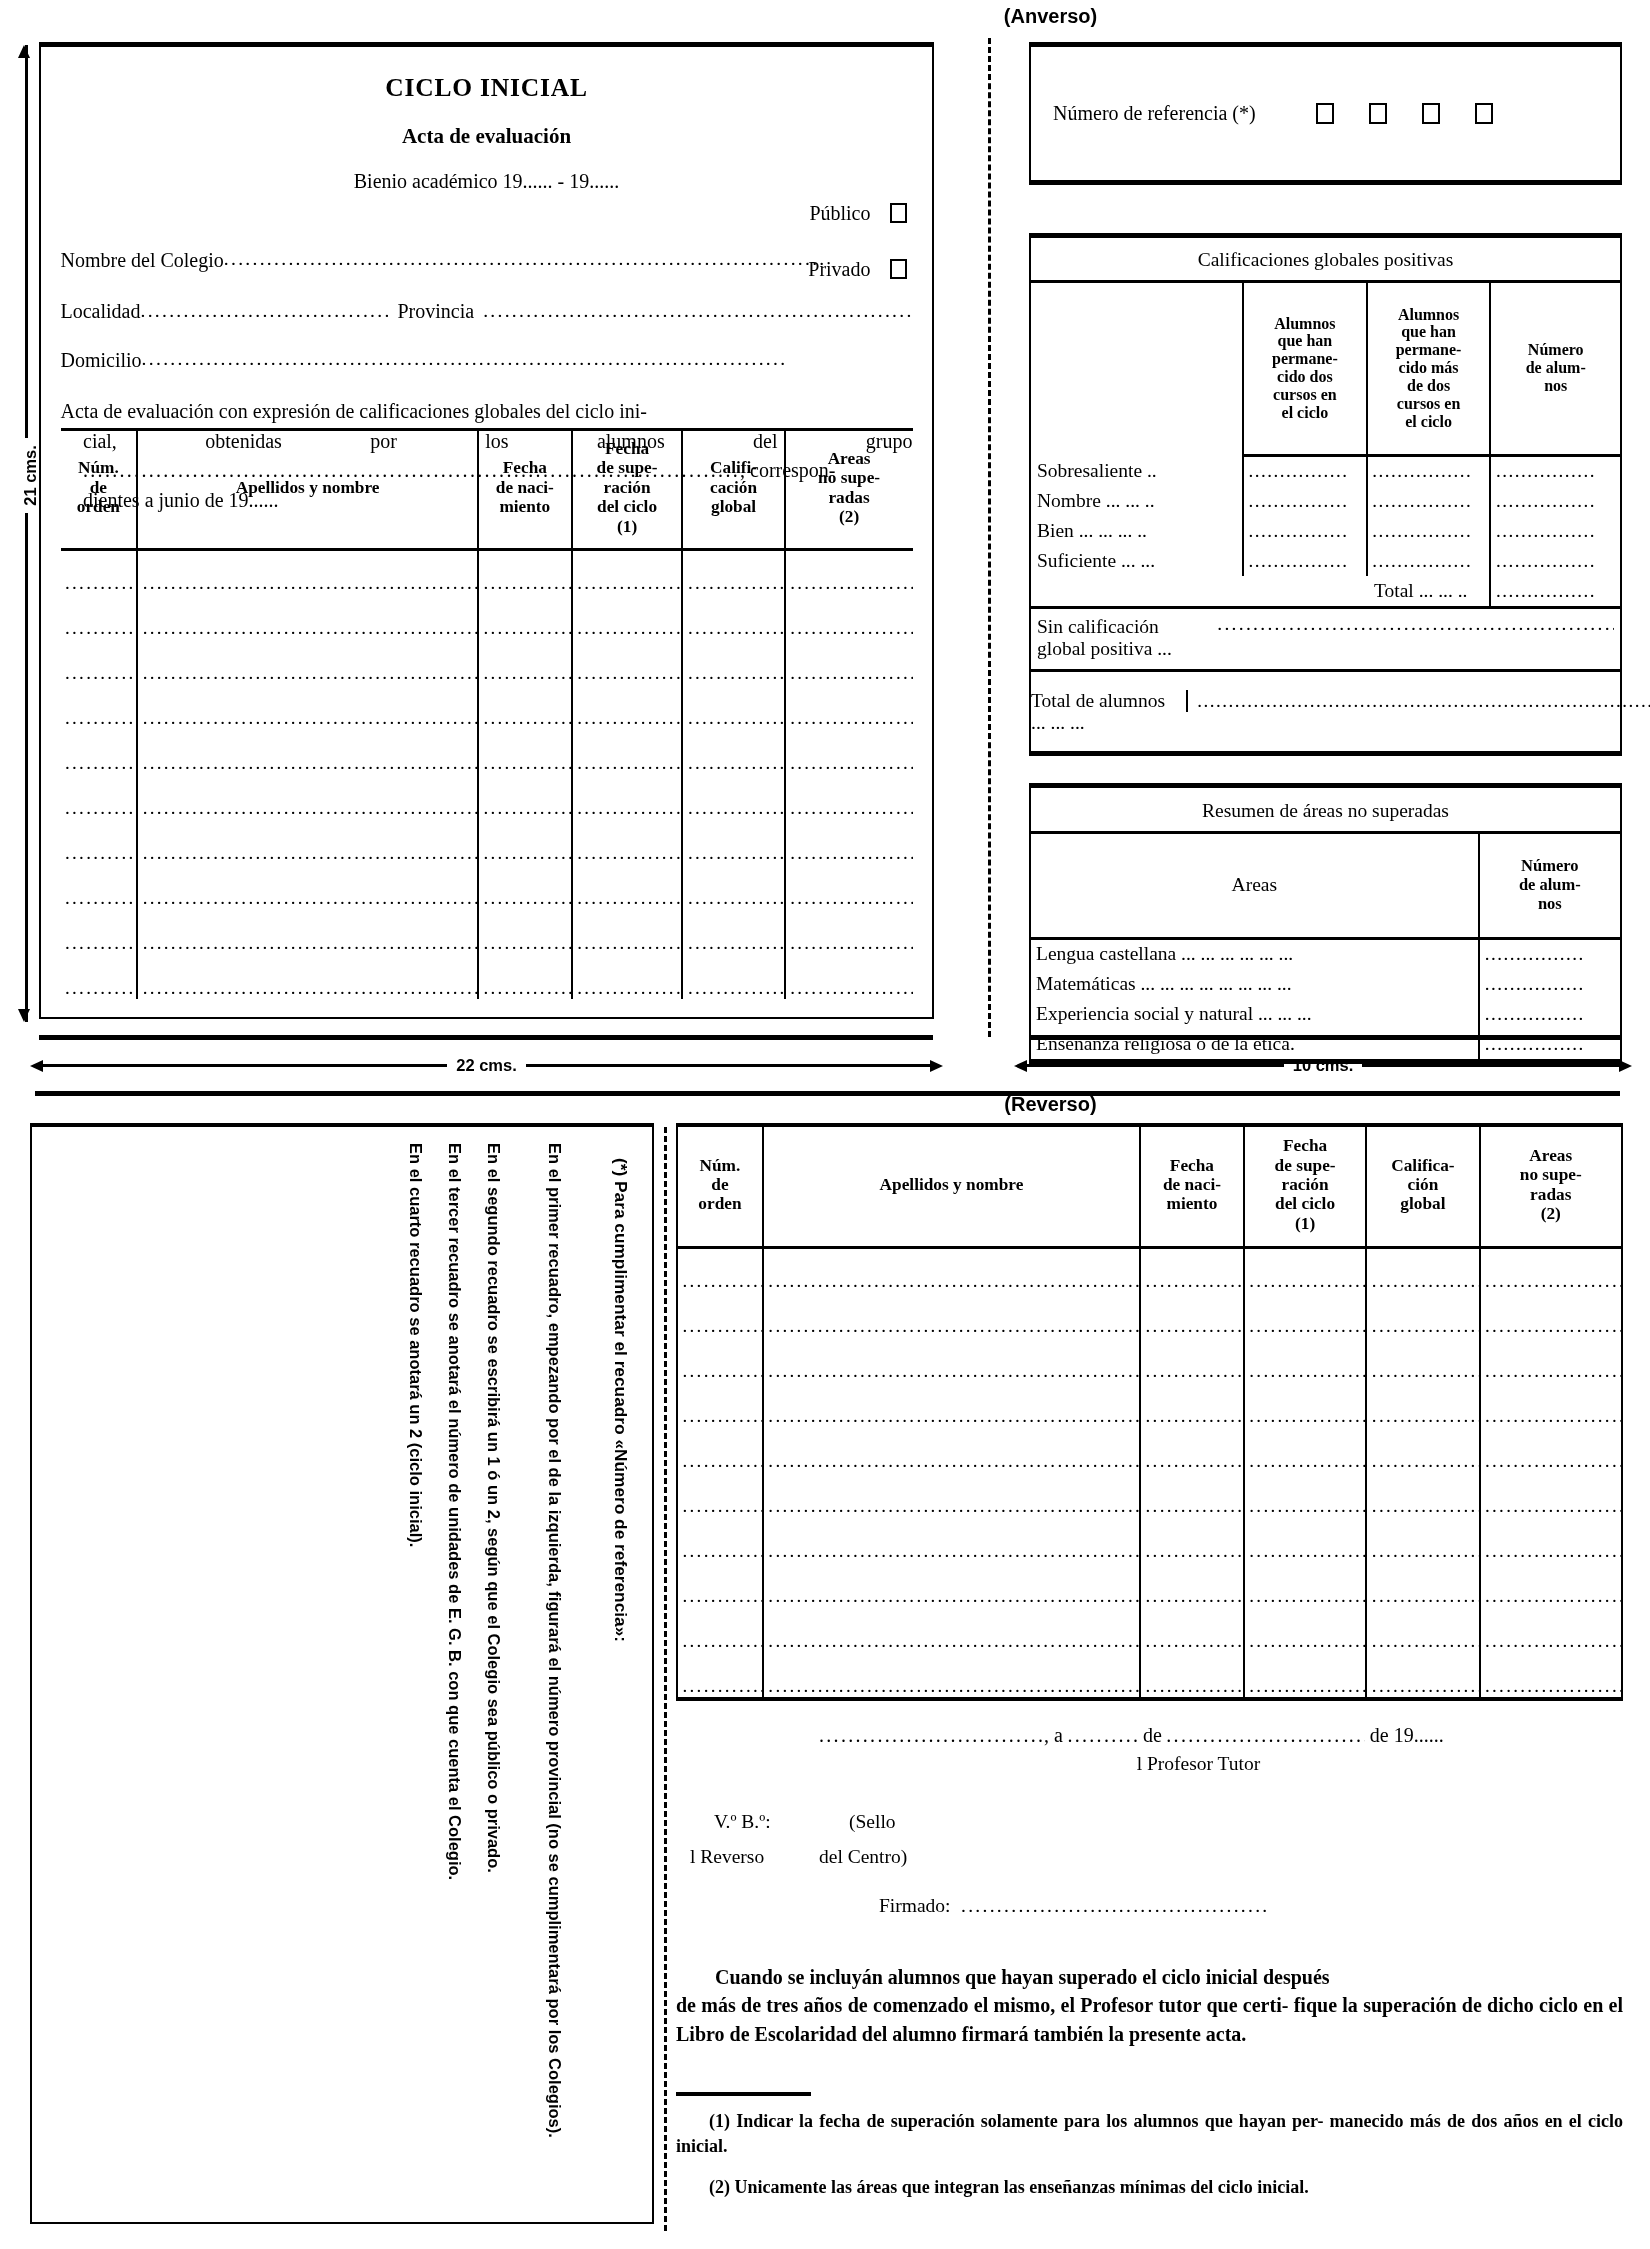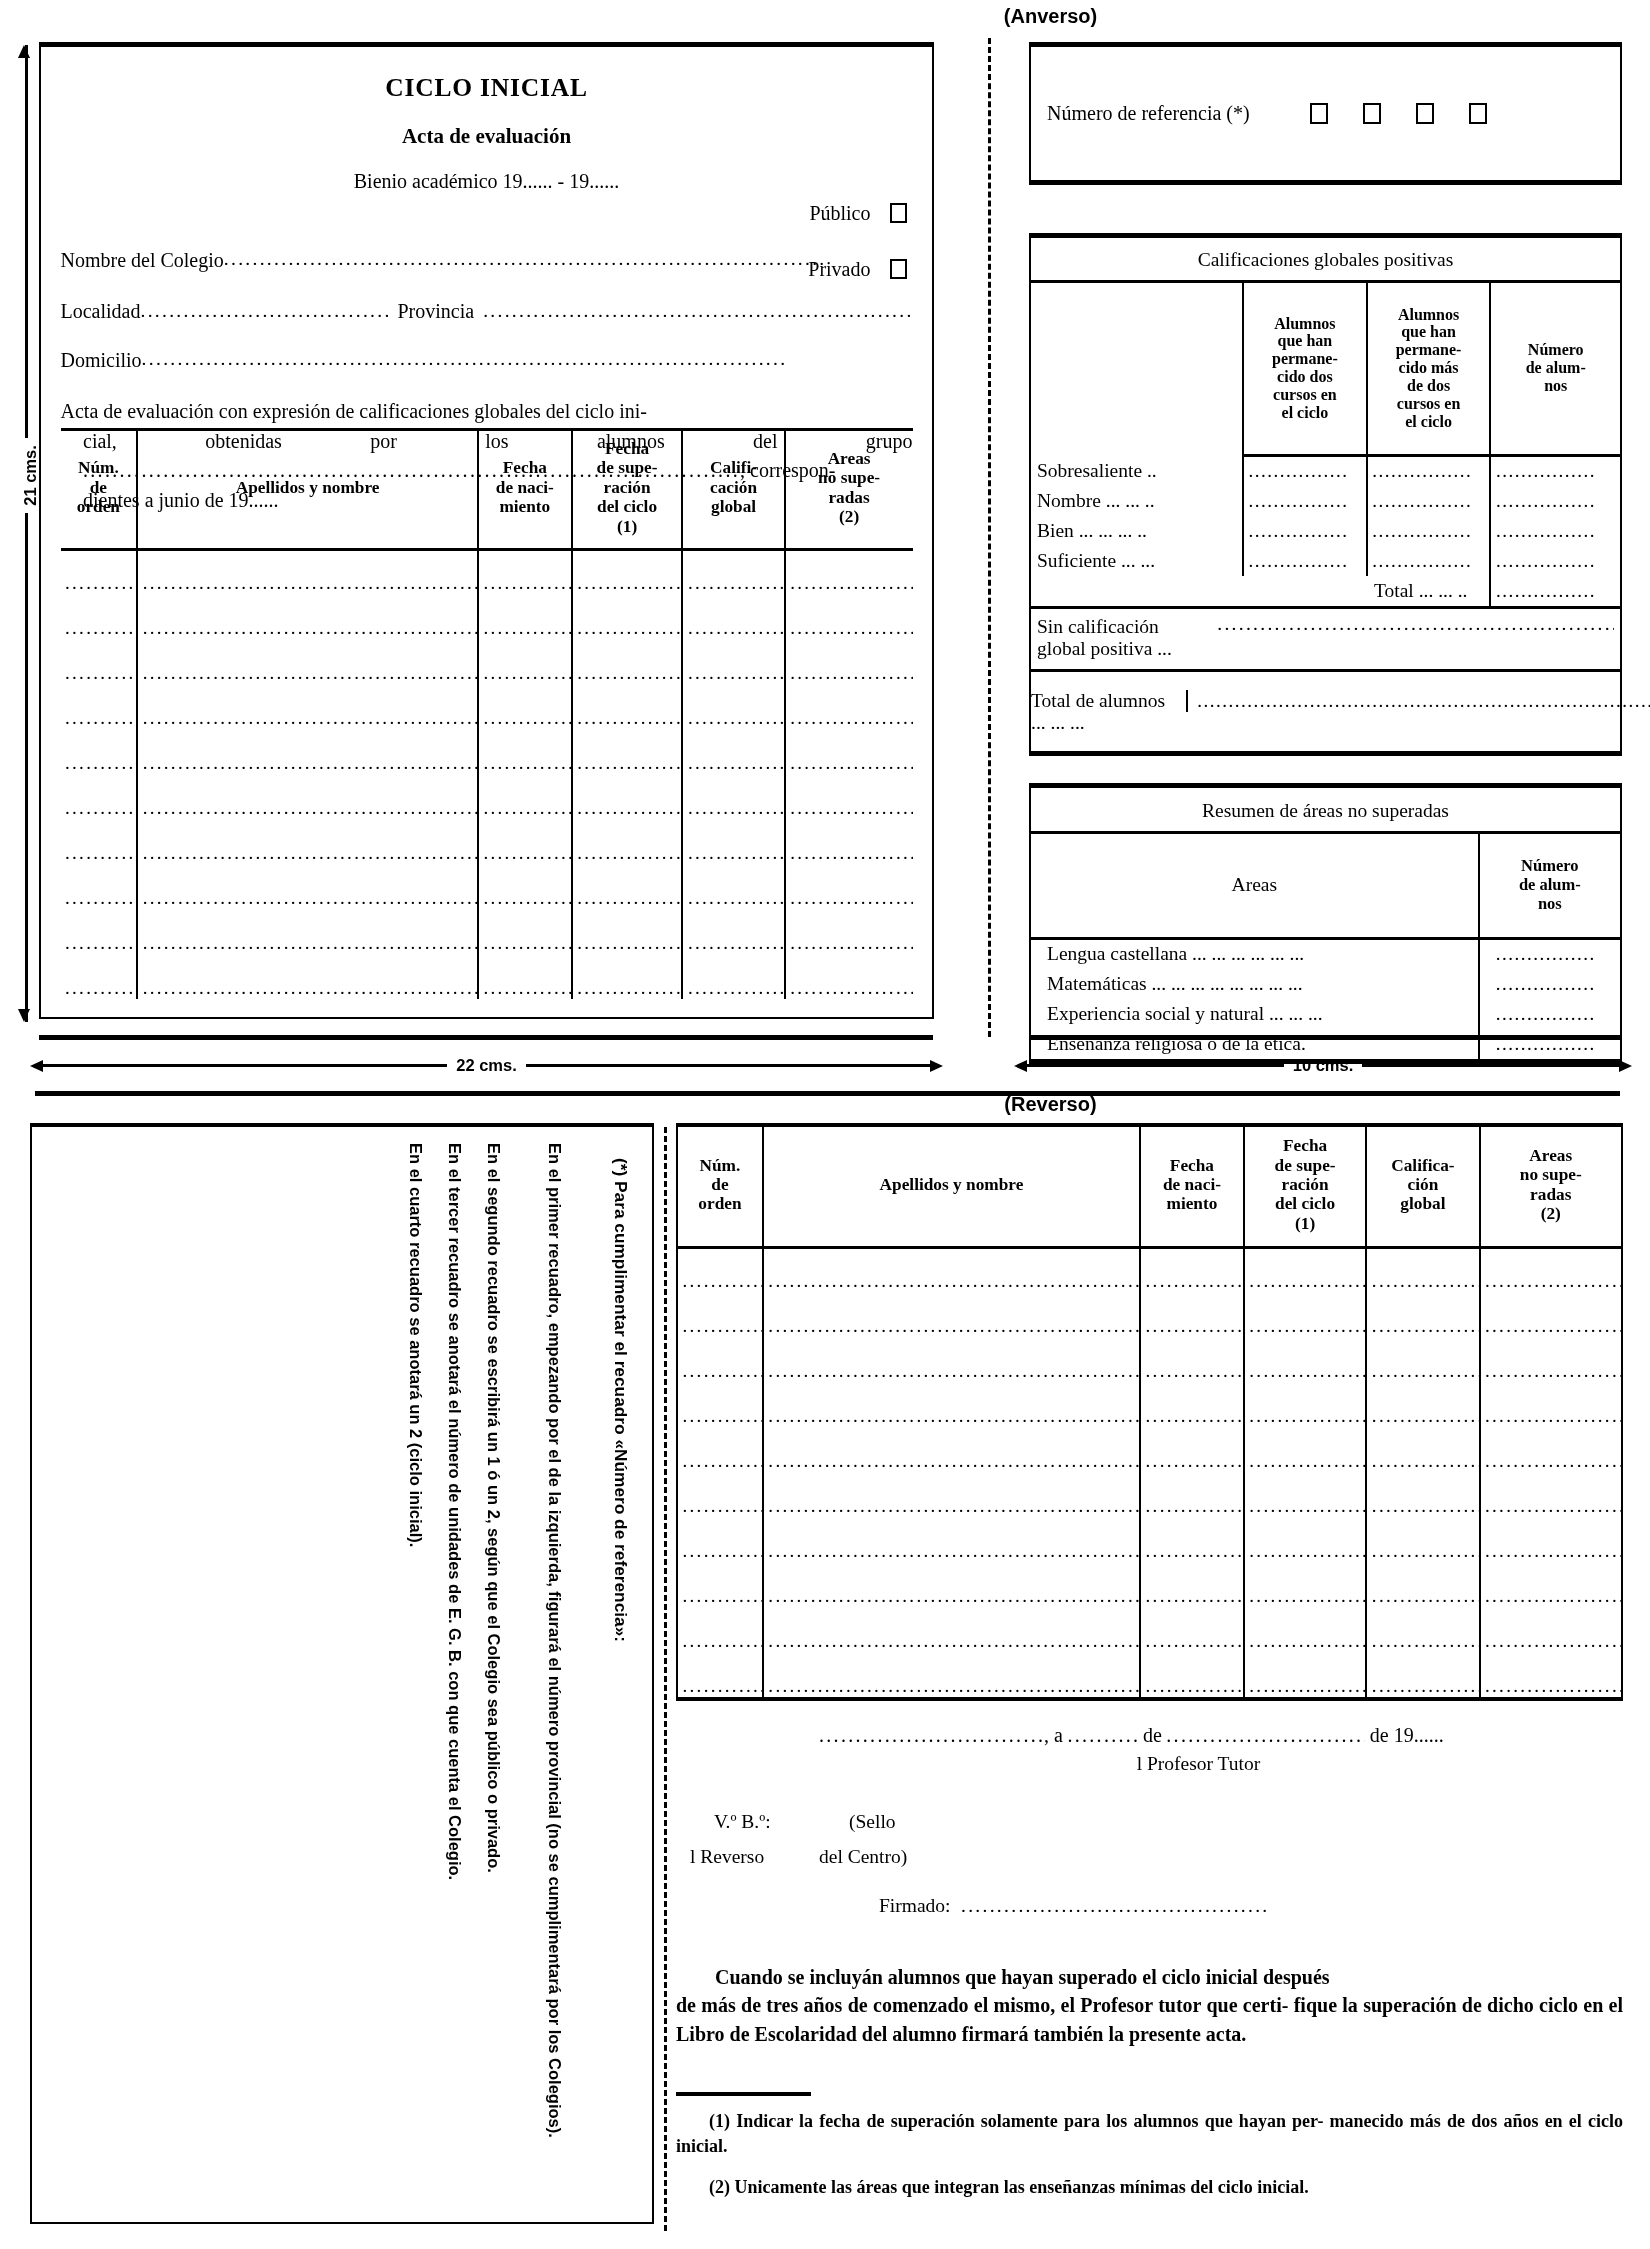--- a/index.html
+++ b/index.html
@@ -114,21 +114,21 @@
   .stu-table.top-rule { border-top:3.8px solid #000; }
 
   
   #right-col { position:absolute; left:1029px; top:42px; width:593px; }
   .rbox { border:2.3px solid #000; border-top-width:5.3px; border-bottom-width:5.3px; }
 
   #ref-box { height:143px; position:relative; }
   #ref-inner {
     position:absolute; inset:0;
     display:flex; align-items:center;
-    padding-left:16px; font-size:20px; gap:33px;
+    padding-left:16px; font-size:20px; gap:33px;margin-left:6px;
   }
   #ref-inner .boxes { display:flex; gap:35px; margin-left:27px; }
   #ref-inner .boxes .tickbox { width:18px; height:21px; }
 
   #calif-box { margin-top:48px; }
   #calif-title {
     text-align:center; font-size:19.5px; padding:10.5px 0 9px;
     border-bottom:3.8px solid #000;
   }
   table.calif {
@@ -174,21 +174,21 @@
     border-bottom:3.8px solid #000;
   }
   table.resumen { border-collapse:collapse; width:100%; table-layout:fixed; }
   table.resumen th {
     font-size:16.5px; font-weight:bold; line-height:1.15;
     vertical-align:middle; height:105px;
     border-bottom:3.8px solid #000;
   }
   table.resumen th.areas-h { font-size:19.5px; font-weight:normal; }
   table.resumen th.num-h { border-left:2.3px solid #000; }
-  table.resumen td { font-size:19.5px; height:30px; padding:0 16px; }
+  table.resumen td { font-size:19.5px; height:30px; padding:0 5px; }
   table.resumen td.num { border-left:2.3px solid #000; letter-spacing:1.5px; font-size:19px; }
 
   
   .dim { position:absolute; display:flex; align-items:center; }
   .dim .line { height:3px; background:#000; flex:1; }
   .dim .txt { font-size:16.5px; font-weight:bold; padding:0 9px;
               font-family:"Liberation Sans", sans-serif; }
   .arrow-l, .arrow-r { width:0;height:0;border-top:6.8px solid transparent;
               border-bottom:6.8px solid transparent; }
   .arrow-l { border-right:13.5px solid #000; }

